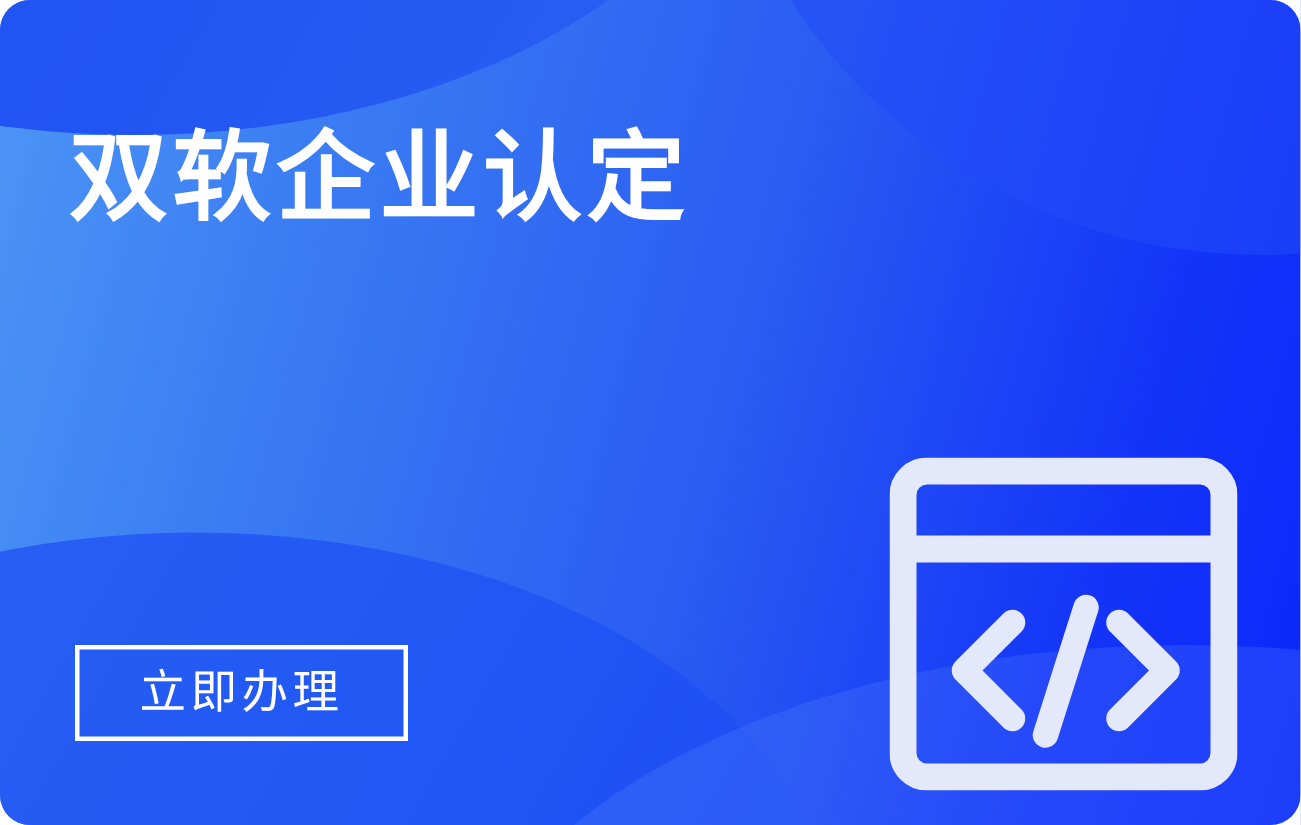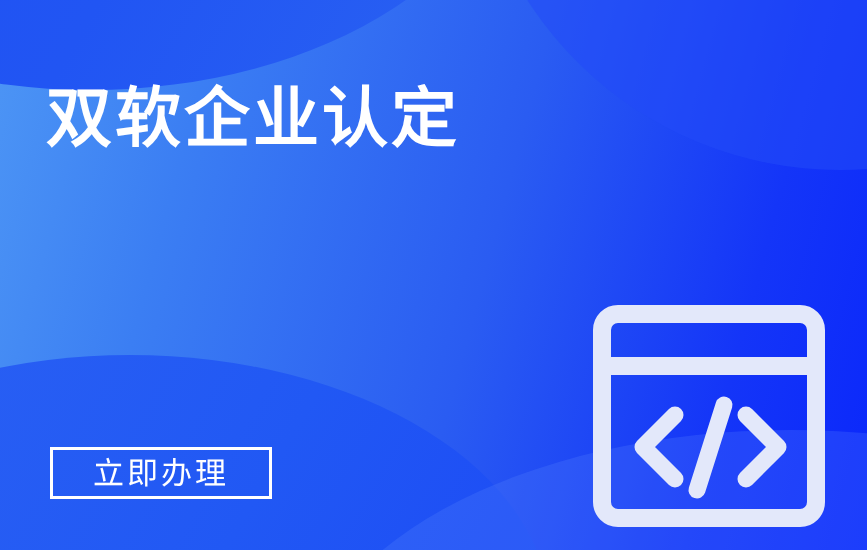--- a/index.html
+++ b/index.html
@@ -11,20 +11,21 @@
   body {
     font-family: "DejaVu Sans", "Liberation Sans", sans-serif;
   }
 
   .banner {
     position: relative;
     width: 867px;
     height: 550px;
     overflow: hidden;
     background: linear-gradient(105deg, #4d96f5 0%, #3b7ef3 22%, #2a5cf2 55%, #1435f8 82%, #0a27fb 100%);
+    border-radius: 20px;
   }
 
   
   .blob {
     position: absolute;
     pointer-events: none;
   }
 
   
   .blob-topleft {
@@ -97,36 +98,35 @@
     color: #ffffff;
     letter-spacing: 1px;
     white-space: nowrap;
   }
 
   .cta-button {
     position: absolute;
     left: 50px;
     top: 430px;
     width: 222px;
-    height: 52px;
+    height: 64px;
     box-sizing: border-box;
     border: 3px solid #ffffff;
     background: transparent;
     color: #ffffff;
     font-family: inherit;
     font-size: 31px;
     letter-spacing: 3px;
     line-height: 1;
     cursor: pointer;
     display: flex;
     align-items: center;
     justify-content: center;
     padding: 0;
     white-space: nowrap;
-    margin-top: 17px;
   }
 
   
   .code-icon {
     position: absolute;
     left: 593px;
     top: 305px;
     width: 232px;
     height: 222px;
   }

